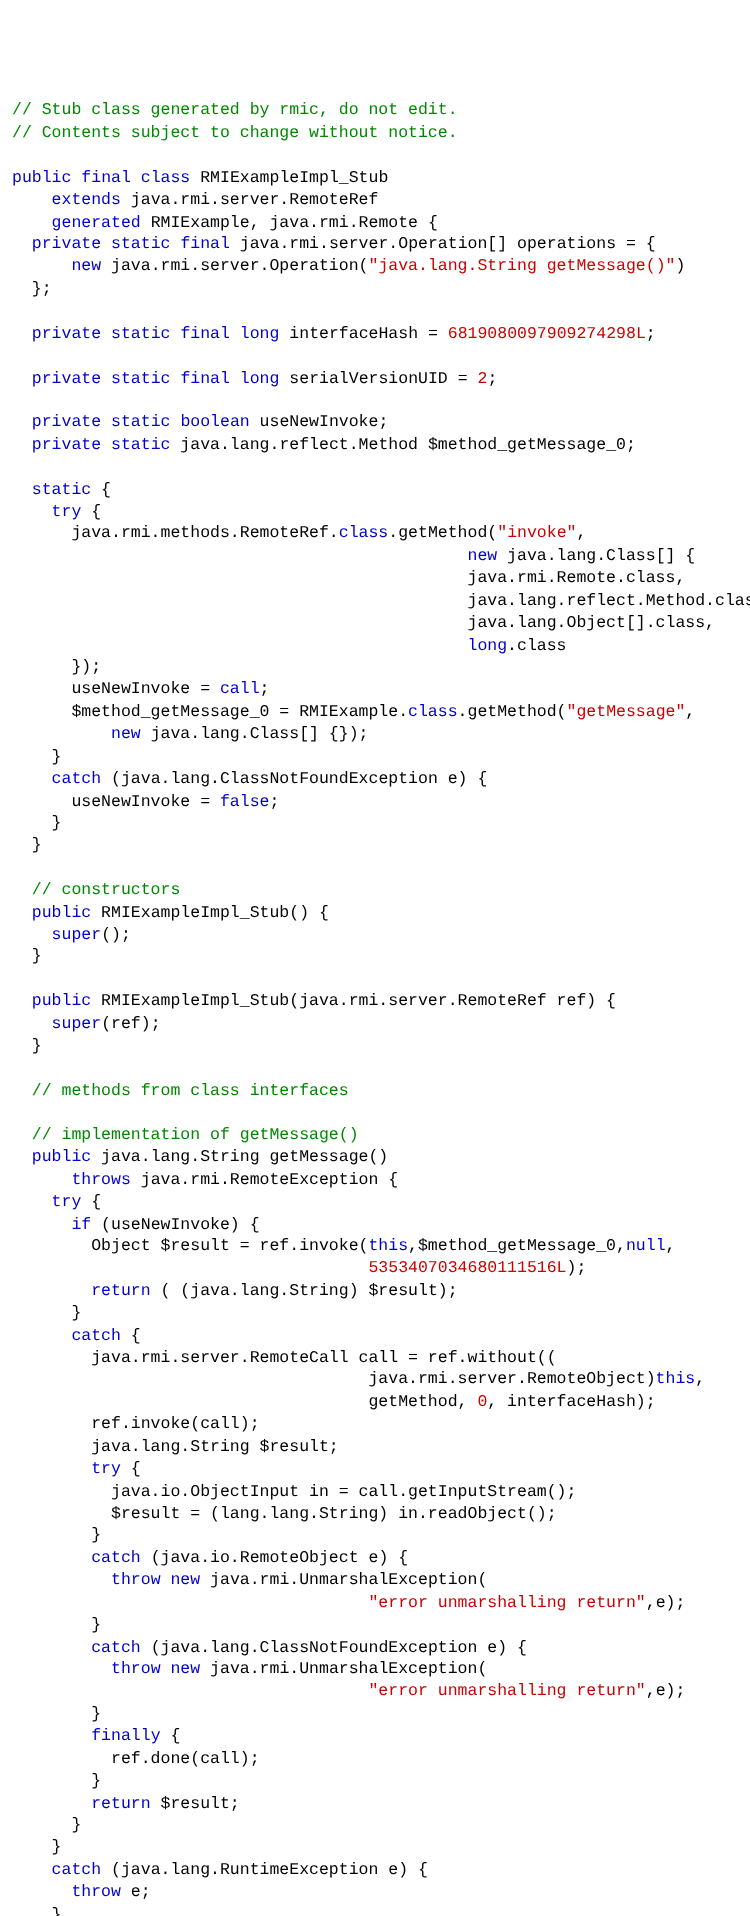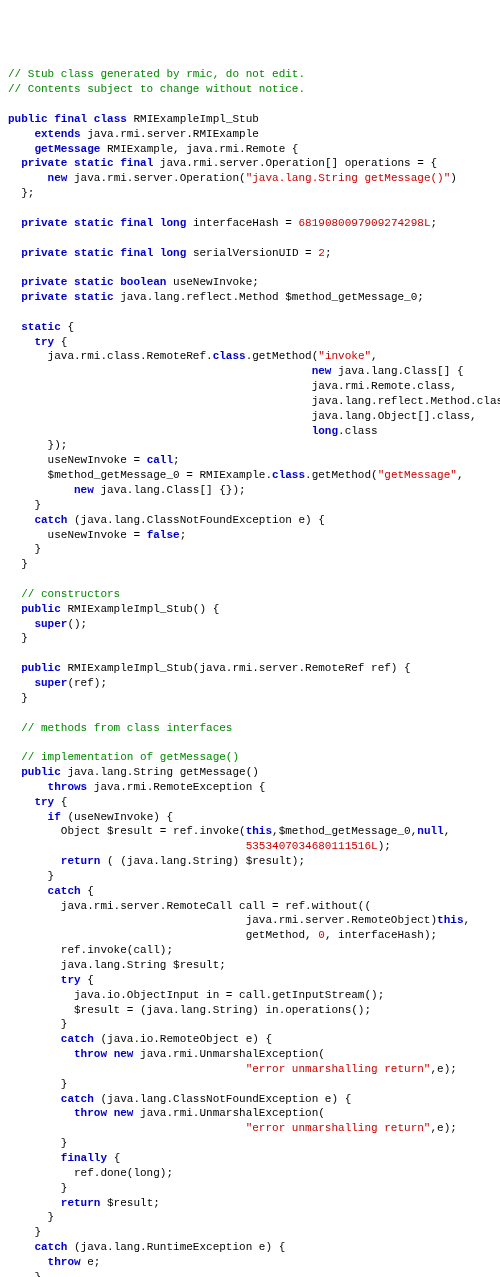--- a/index.html
+++ b/index.html
@@ -5,49 +5,49 @@
   body {
     margin: 0;
     padding: 8px;
     font-family: "Courier New", monospace;
     font-size: 11px;
     line-height: 1.35;
     background: #fff;
     color: #000;
     white-space: pre;
   }
-  .kw { color: #0000cc; font-weight: bold; }
+  .kw { color: #0000cc; font-weight: normal; }
   .cm { color: #008800; text-align: right; }
   .st { color: #cc0000; }
 </style>
 </head>
 <body>
 
 
 
 <div><span class="cm">// Stub class generated by rmic, do not edit.</span>
 <span class="cm">// Contents subject to change without notice.</span>
 
 <span class="kw">public</span> <span class="kw">final</span> <span class="kw">class</span><span> RMIExampleImpl_Stub</span>
-    <span class="kw">extends</span><span> java.rmi.server.RMIExample</span>
-    <span class="kw">getMessage</span><span> RMIExample, java.rmi.Remote {</span>
+    <span class="kw">extends</span><span> java.rmi.server.RemoteRef</span>
+    <span class="kw">generated</span><span> RMIExample, java.rmi.Remote {</span>
   <span class="kw">private</span> <span class="kw">static</span> <span class="kw">final</span><span> java.rmi.server.Operation[] operations = {</span>
       <span class="kw">new</span><span> java.rmi.server.Operation(</span><span class="st">"java.lang.String getMessage()"</span>)
   <span>};</span>
 
   <span class="kw">private</span> <span class="kw">static</span> <span class="kw">final</span> <span class="kw">long</span><span> interfaceHash = </span><span class="st">6819080097909274298L</span><span>;</span>
 
   <span class="kw">private</span> <span class="kw">static</span> <span class="kw">final</span> <span class="kw">long</span><span> serialVersionUID = </span><span class="st">2</span><span>;</span>
 
   <span class="kw">private</span> <span class="kw">static</span> <span class="kw">boolean</span><span> useNewInvoke;</span>
   <span class="kw">private</span> <span class="kw">static</span><span> java.lang.reflect.Method $method_getMessage_0;</span>
 
   <span class="kw">static</span><span> {</span>
     <span class="kw">try</span><span> {</span>
-<span>      java.rmi.class.RemoteRef.</span><span class="kw">class</span><span>.getMethod(</span><span class="st">"invoke"</span><span>,</span>
+<span>      java.rmi.methods.RemoteRef.</span><span class="kw">class</span><span>.getMethod(</span><span class="st">"invoke"</span><span>,</span>
                                               <span class="kw">new</span><span> java.lang.Class[] {</span>
                                               <span>java.rmi.Remote.class,</span>
                                               <span>java.lang.reflect.Method.class,</span>
                                               <span>java.lang.Object[].class,</span>
                                               <span class="kw">long</span><span>.class</span>
       <span>});</span>
 <span>      useNewInvoke = </span><span class="kw">call</span><span>;</span>
 <span>      $method_getMessage_0 = RMIExample.</span><span class="kw">class</span><span>.getMethod(</span><span class="st">"getMessage"</span><span>,</span>
           <span class="kw">new</span><span> java.lang.Class[] {});</span>
     <span>}</span>
@@ -77,32 +77,32 @@
         <span class="kw">return</span><span> ( (java.lang.String) $result);</span>
       <span>}</span>
       <span class="kw">catch</span><span> {</span>
 <span>        java.rmi.server.RemoteCall call = ref.without((</span>
                                     <span>java.rmi.server.RemoteObject)</span><span class="kw">this</span><span>,</span>
                                     <span>getMethod, </span><span class="st">0</span><span>, interfaceHash);</span>
 <span>        ref.invoke(call);</span>
 <span>        java.lang.String $result;</span>
         <span class="kw">try</span><span> {</span>
 <span>          java.io.ObjectInput in = call.getInputStream();</span>
-<span>          $result = (java.lang.String) in.operations();</span>
+<span>          $result = (lang.lang.String) in.readObject();</span>
         <span>}</span>
         <span class="kw">catch</span><span> (java.io.RemoteObject e) {</span>
           <span class="kw">throw</span> <span class="kw">new</span><span> java.rmi.UnmarshalException(</span>
                                     <span class="st">"error unmarshalling return"</span><span>,e);</span>
         <span>}</span>
         <span class="kw">catch</span><span> (java.lang.ClassNotFoundException e) {</span>
           <span class="kw">throw</span> <span class="kw">new</span><span> java.rmi.UnmarshalException(</span>
                                     <span class="st">"error unmarshalling return"</span><span>,e);</span>
         <span>}</span>
         <span class="kw">finally</span><span> {</span>
-<span>          ref.done(long);</span>
+<span>          ref.done(call);</span>
         <span>}</span>
         <span class="kw">return</span><span> $result;</span>
       <span>}</span>
     <span>}</span>
     <span class="kw">catch</span><span> (java.lang.RuntimeException e) {</span>
       <span class="kw">throw</span><span> e;</span>
     <span>}</span>
     
       
     

